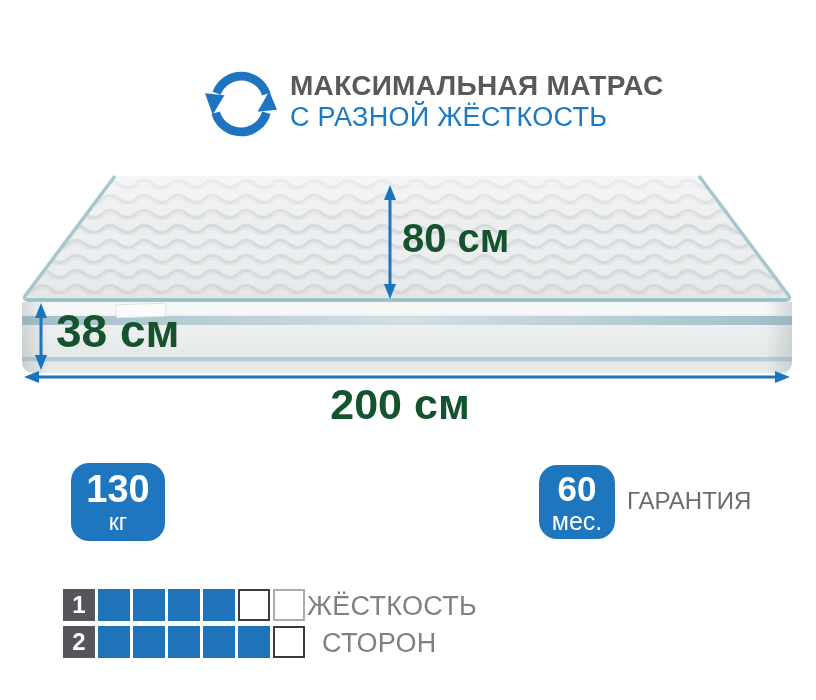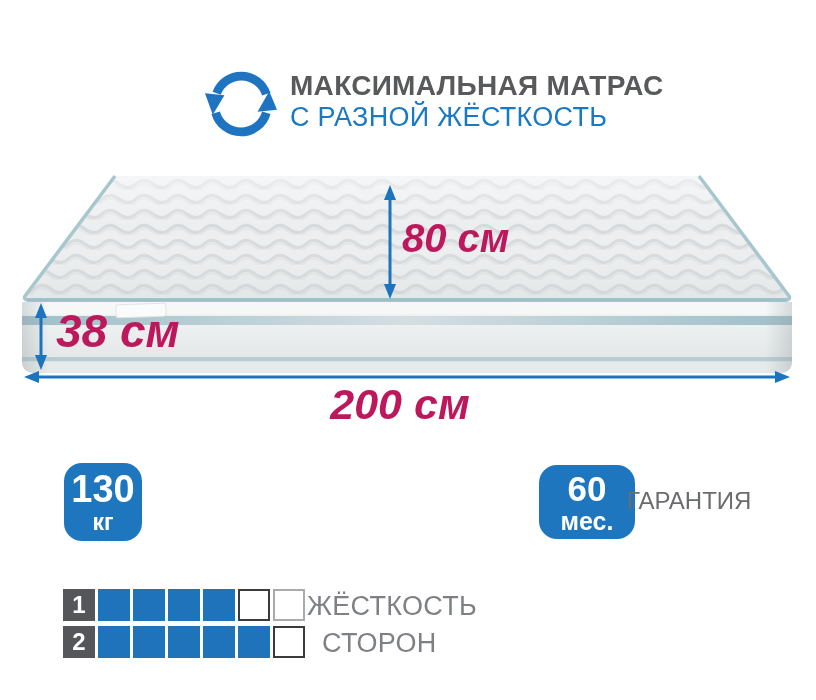--- a/index.html
+++ b/index.html
@@ -13,35 +13,35 @@
     position:absolute;left:290px;top:70px;
     font-size:28px;font-weight:bold;color:#58595b;letter-spacing:.3px;white-space:nowrap;
   }
   .hdr-sub{
     position:absolute;left:290px;top:102px;
     font-size:27px;font-weight:400;color:#1a79c4;letter-spacing:.3px;white-space:nowrap;
   }
   
   .mattress-svg{position:absolute;left:0;top:160px;width:816px;height:270px;}
   
-  .dim{position:absolute;color:#be185d;font-weight:bold;white-space:nowrap;font-style:italic;}
+  .dim{position:absolute;color:#14532d;font-weight:bold;white-space:nowrap;}
   .dim-80{left:402px;top:216px;font-size:40px;}
   .dim-24{left:56px;top:304px;font-size:46px;}
   .dim-200{left:0;top:380px;width:800px;text-align:center;font-size:43px;}
   
   .badge{
     position:absolute;background:#1e76be;border-radius:18px;color:#ffffff;
     text-align:center;display:flex;flex-direction:column;justify-content:center;
   }
-  .badge-1{left:64px;top:463px;width:78px;height:78px;}
-  .badge-2{left:539px;top:465px;width:96px;height:74px;}
+  .badge-1{left:71px;top:463px;width:94px;height:78px;}
+  .badge-2{left:539px;top:465px;width:76px;height:74px;}
   .badge .val{font-weight:bold;line-height:1;}
   .badge-1 .val{font-size:38px;}
   .badge-2 .val{font-size:35px;}
-  .badge .unit{font-weight:bold;line-height:1;margin-top:3px;}
+  .badge .unit{font-weight:normal;line-height:1;margin-top:3px;}
   .badge-1 .unit{font-size:23px;}
   .badge-2 .unit{font-size:25px;}
   .badge-label{position:absolute;color:#6b6c6e;font-size:24px;line-height:27px;white-space:nowrap;}
   .badge-label-1{left:159px;top:470px;}
   .badge-label-2{left:627px;top:487px;}
   
   .scale{position:absolute;left:63px;top:589px;}
   .scale-row{display:flex;gap:3px;}
   .scale-row + .scale-row{margin-top:5px;}
   .cell{width:32px;height:32px;box-sizing:border-box;flex:0 0 32px;}

